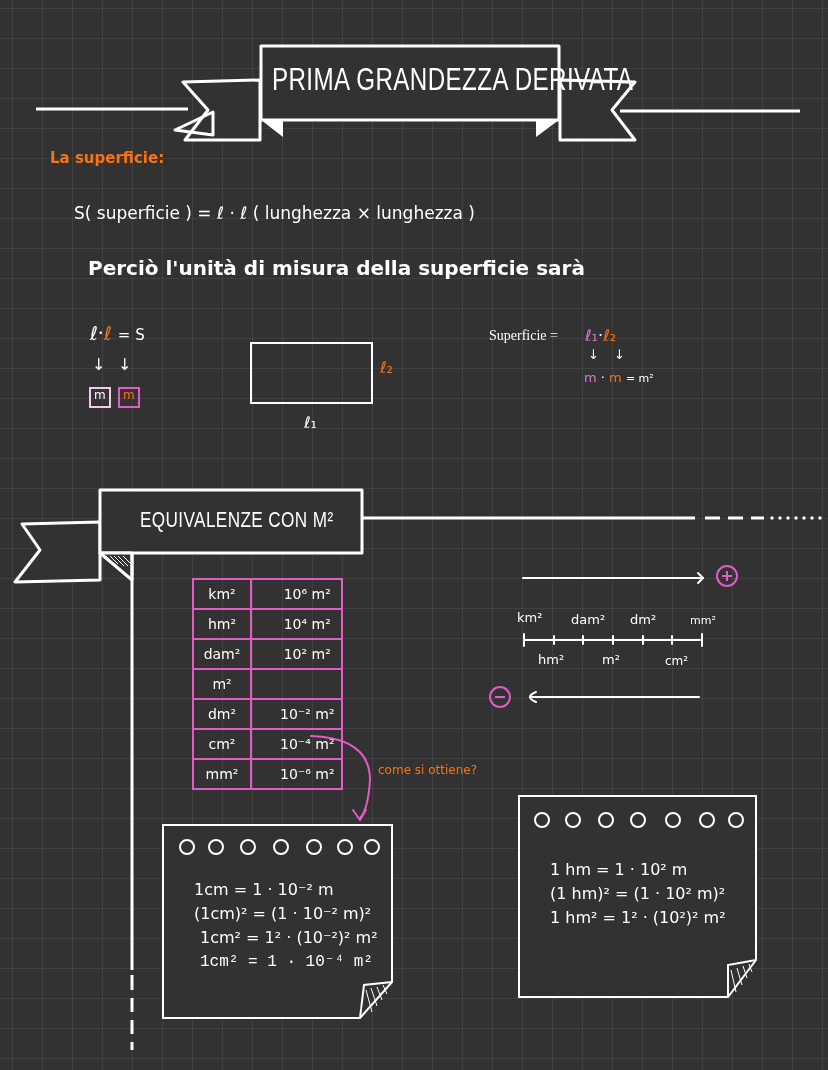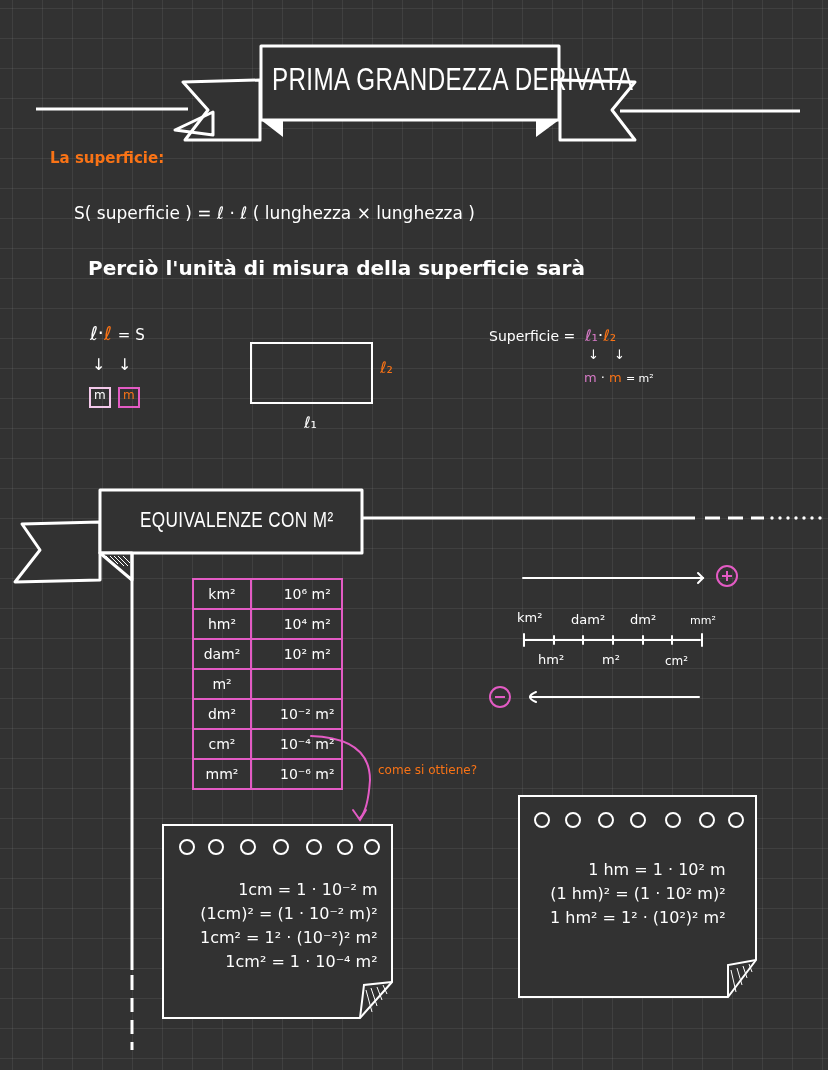--- a/index.html
+++ b/index.html
@@ -13,21 +13,21 @@
     font-family:"DejaVu Sans", sans-serif;color:#fff;}
   .abs{position:absolute;}
   .hand{font-family:"DejaVu Sans", sans-serif;color:#fff;white-space:nowrap;}
   .pink{color:#f97316;}
   .banner-title{font-family:"Liberation Sans Narrow","Liberation Sans", sans-serif;font-weight:normal;letter-spacing:0.5px;transform:scaleX(0.78);transform-origin:left center;white-space:nowrap;}
   svg{position:absolute;left:0;top:0;}
   table.eq{border-collapse:collapse;position:absolute;left:192px;top:578px;}
   table.eq td{border:2px solid #e35bc4;height:28px;padding:0 6px;font-size:14px;color:#fff;text-align:center;white-space:nowrap;}
   table.eq td.c1{width:44px;}
   table.eq td.c2{width:46px;padding-left:28px;}
-  .note-line{font-size:16px;line-height:24px;white-space:nowrap;text-align:right;}
+  .note-line{font-size:16px;line-height:24px;white-space:nowrap;}
 </style>
 </head>
 <body>
 
 <svg width="828" height="1070">
 
   <g fill="none" stroke="#fff" stroke-width="3" stroke-linejoin="round">
     <line x1="36" y1="109" x2="188" y2="109"></line>
     <polygon points="183,82 260,80 260,140 185,140 208,110" fill="#323232"></polygon>
     <polygon points="560,80 635,82 612,110 635,140 560,140" fill="#323232"></polygon>
@@ -155,21 +155,21 @@
   <span style="font-size:15px;">= S</span>
 </div>
 <div class="abs hand" style="left:92px;top:355px;font-size:16px;">↓</div>
 <div class="abs hand" style="left:118px;top:355px;font-size:16px;">↓</div>
 <div class="abs hand" style="left:94px;top:388px;font-size:12px;">m</div>
 <div class="abs hand pink" style="left:123px;top:388px;font-size:12px;">m</div>
 
 <div class="abs hand pink" style="left:380px;top:358px;font-size:16px;">ℓ₂</div>
 <div class="abs hand" style="left:304px;top:413px;font-size:16px;">ℓ₁</div>
 
-<div class="abs hand" style="left:489px;top:328px;font-size:14px;">Superficie =</div>
+<div class="abs hand" style="left:489px;top:328px;font-size:14px;font-family:Liberation Serif, serif;">Superficie =</div>
 <div class="abs hand" style="left:585px;top:326px;font-size:16px;">
   <span class="pink" style="color:#d67ac6;">ℓ₁</span><span>·</span><span class="pink">ℓ₂</span>
 </div>
 <div class="abs hand" style="left:588px;top:347px;font-size:13px;">↓</div>
 <div class="abs hand" style="left:614px;top:347px;font-size:13px;">↓</div>
 <div class="abs hand" style="left:584px;top:370px;font-size:13px;">
   <span class="pink" style="color:#d67ac6;">m</span>
   <span>·</span>
   <span class="pink">m</span>
   <span style="font-size:11px;margin-top:48px;">= m²</span>
@@ -219,20 +219,20 @@
 <div class="abs hand" style="left:665px;top:654px;font-size:12px;">cm²</div>
 <span class="abs" style="left:0;top:0;width:0;height:0;overflow:hidden;">+</span>
 <span class="abs" style="left:0;top:0;width:0;height:0;overflow:hidden;">−</span>
 
 <div class="abs hand pink" style="left:378px;top:763px;font-size:12px;">come si ottiene?</div>
 
 <div class="abs" style="left:194px;top:878px;">
   <div class="note-line">1cm = 1 · 10⁻² m</div>
   <div class="note-line">(1cm)² = (1 · 10⁻² m)²</div>
   <div class="note-line" style="padding-left:6px;">1cm² = 1² · (10⁻²)² m²</div>
-  <div class="note-line" style="padding-left:6px;">1cm² = 1 · 10⁻⁴ m²</div>
+  <div class="note-line" style="padding-left:6px;font-family:Liberation Mono, monospace;">1cm² = 1 · 10⁻⁴ m²</div>
 </div>
 
 <div class="abs" style="left:550px;top:858px;">
   <div class="note-line">1 hm = 1 · 10² m</div>
   <div class="note-line">(1 hm)² = (1 · 10² m)²</div>
   <div class="note-line">1 hm² = 1² · (10²)² m²</div>
 </div>
 
 </body></html>

